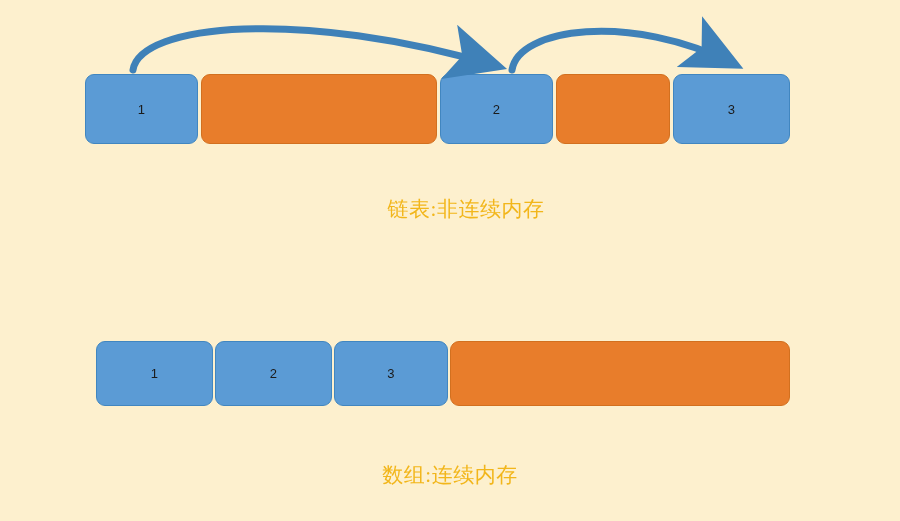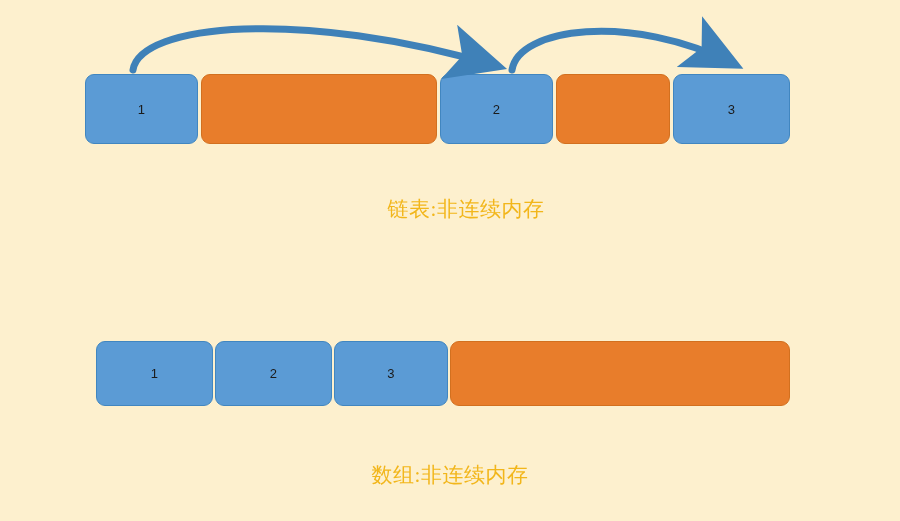--- a/index.html
+++ b/index.html
@@ -83,16 +83,16 @@
 
     <div class="row-label" style="left:16px; top:195px;">链表:非连续内存</div>
   </div>
 
   <div>
     <div class="memory-block blk-blue" style="left:96px;  top:341px; width:117px; height:65px;">1</div>
     <div class="memory-block blk-blue" style="left:215px; top:341px; width:117px; height:65px;">2</div>
     <div class="memory-block blk-blue" style="left:334px; top:341px; width:114px; height:65px;">3</div>
     <div class="memory-block blk-orange" style="left:450px; top:341px; width:340px; height:65px;"></div>
 
-    <div class="row-label" style="left:0; top:461px;">数组:非连续内存</div>
+    <div class="row-label" style="left:0; top:461px;">数组:连续内存</div>
   </div>
 
 </div>
 
 </body></html>

